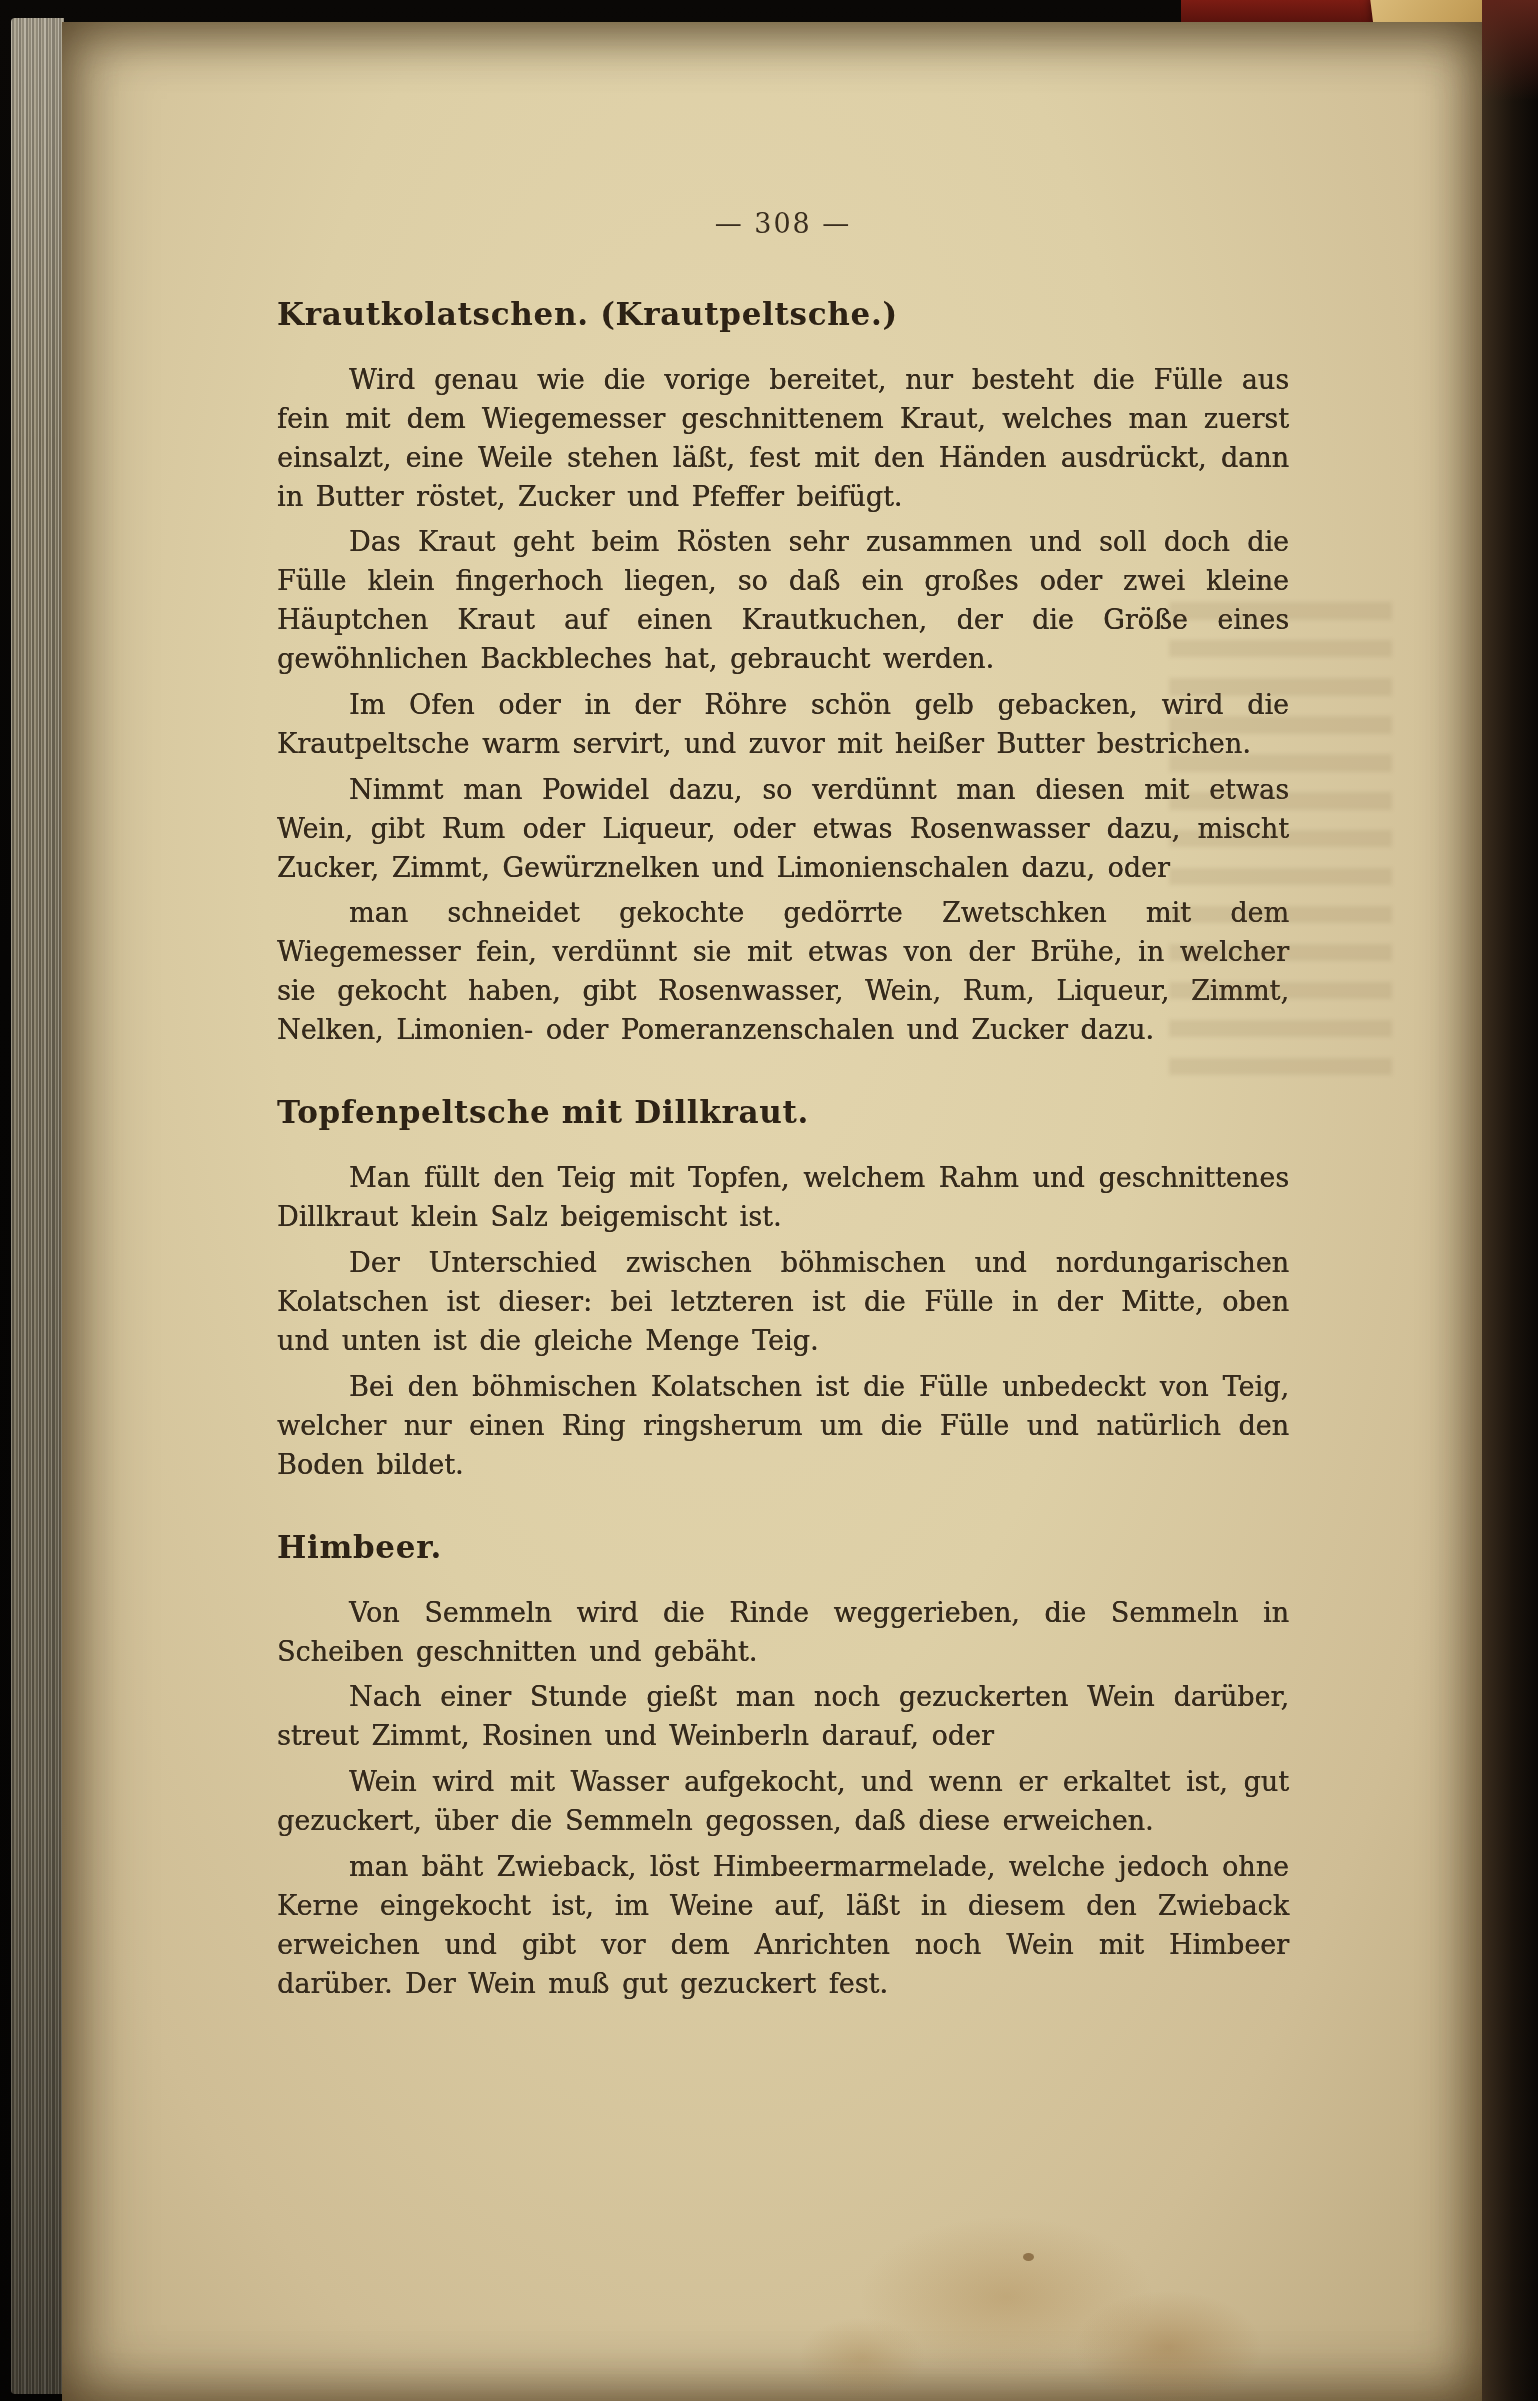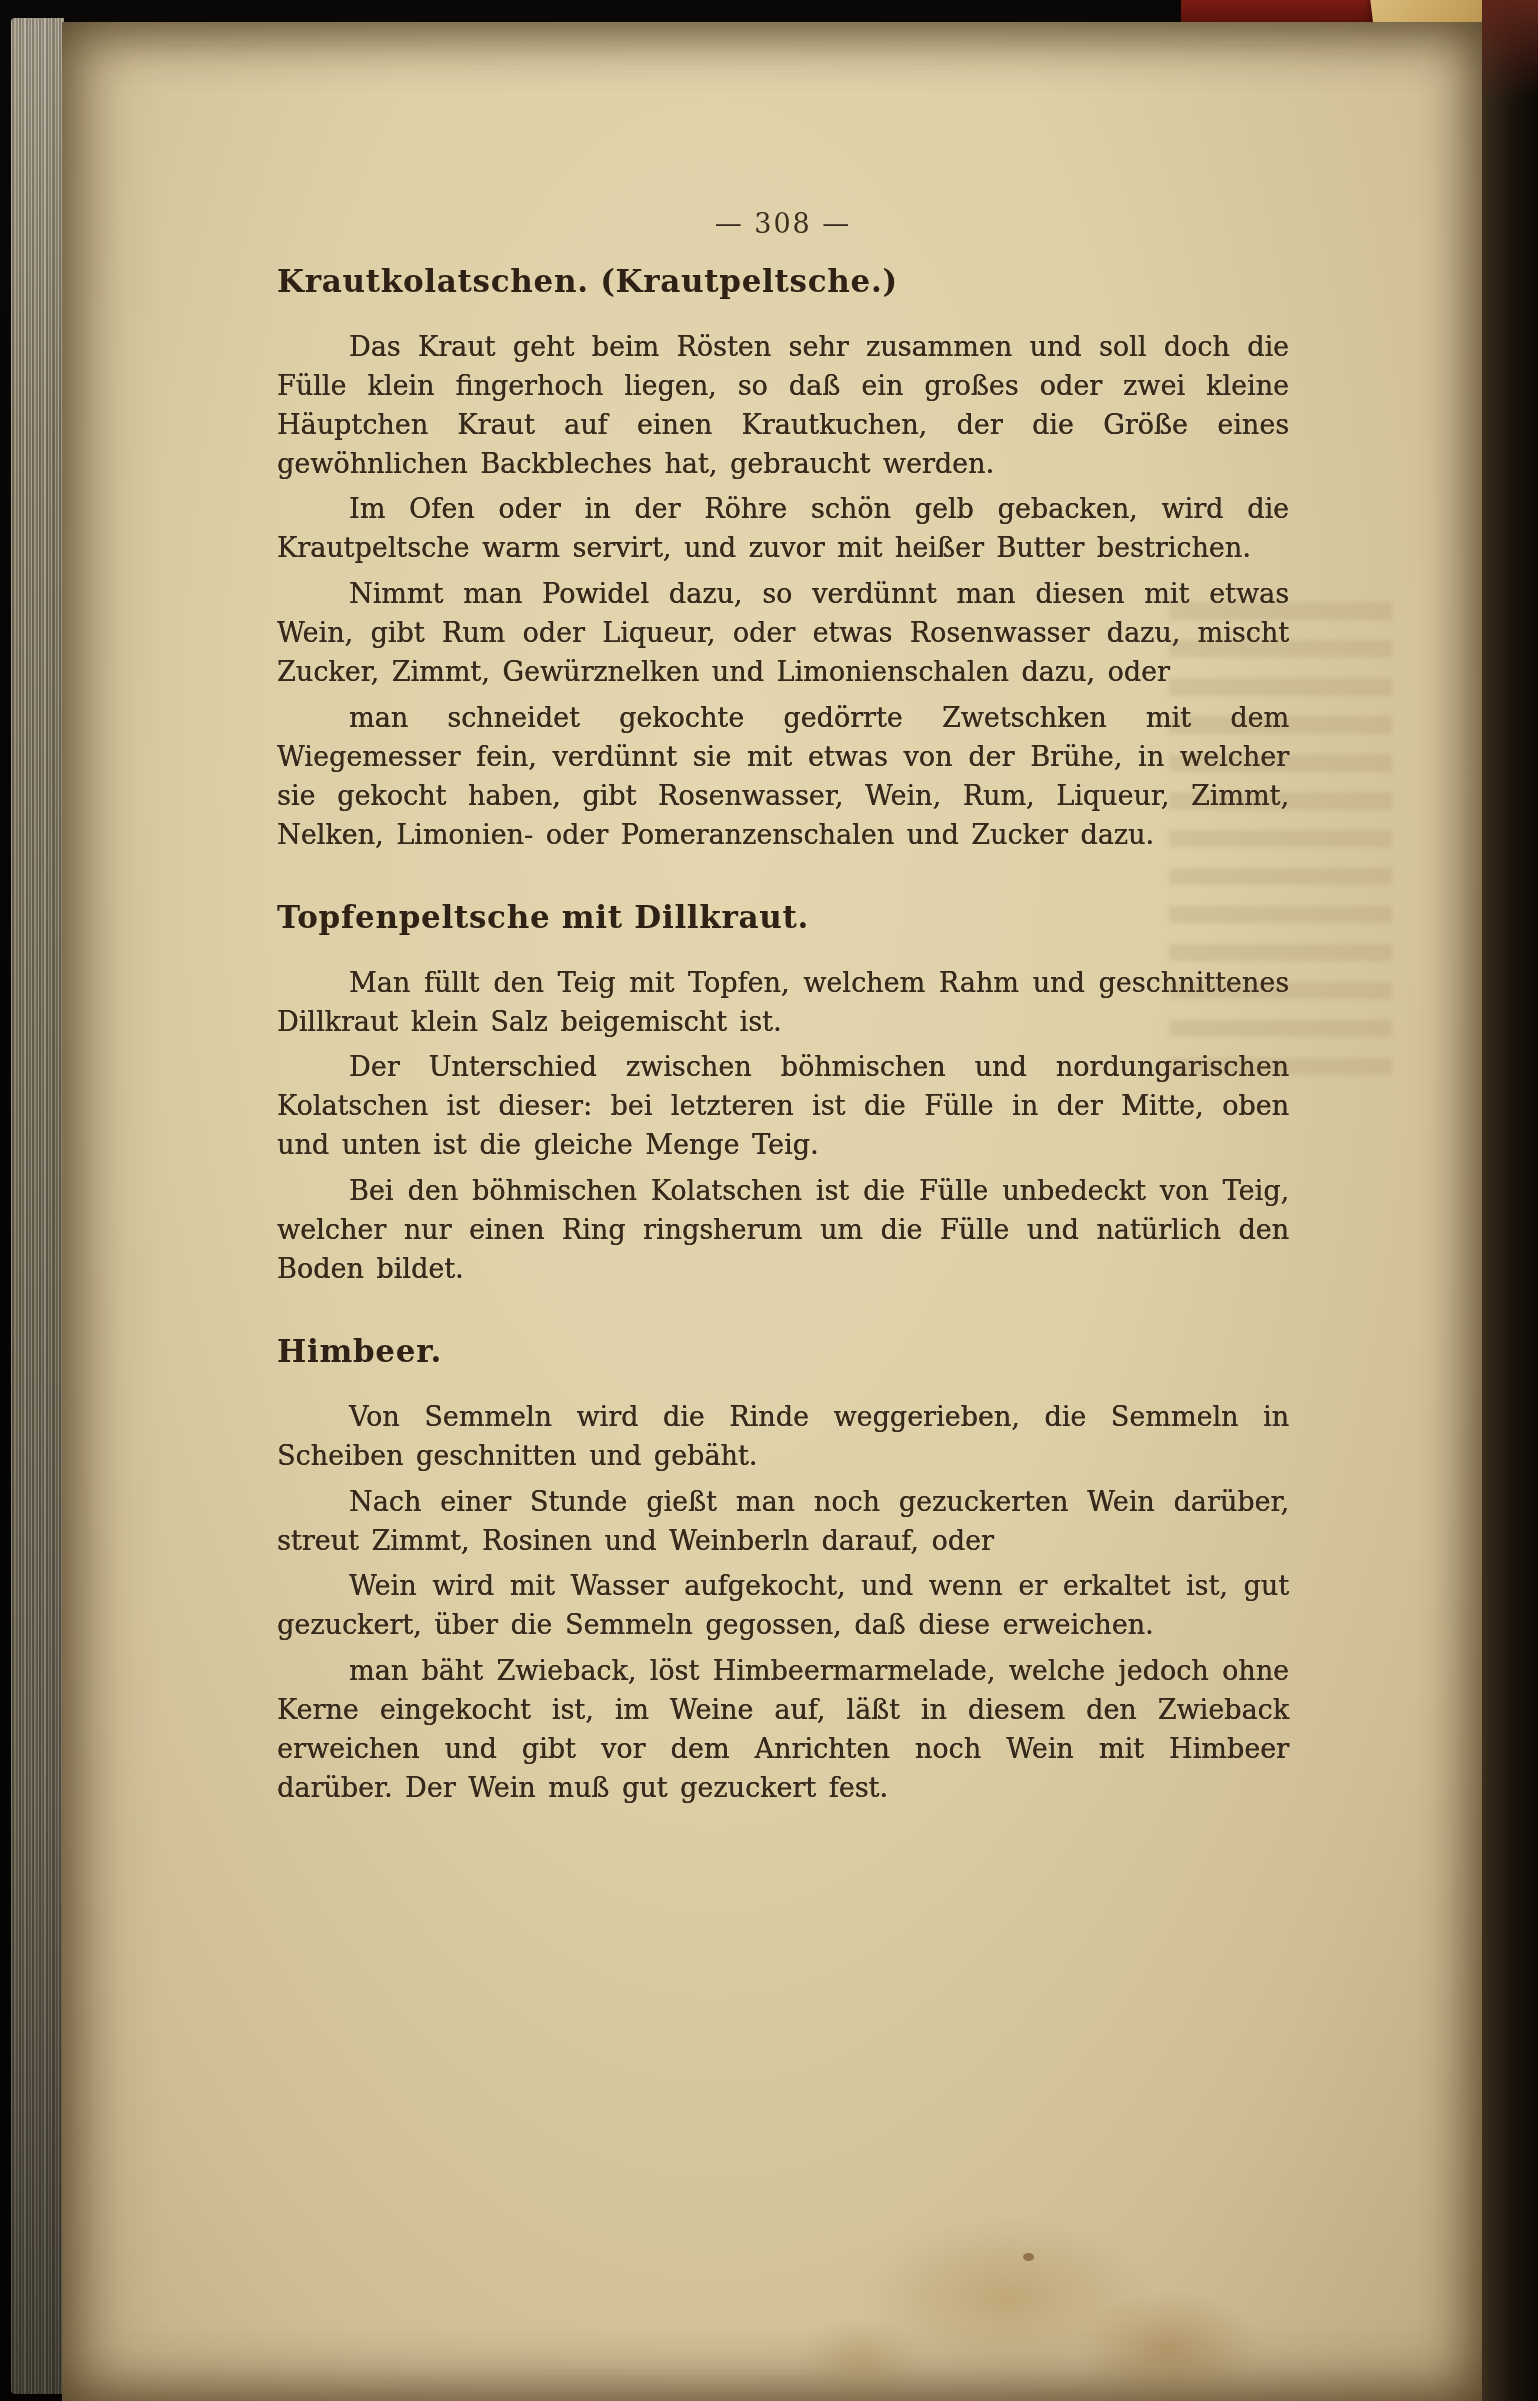--- a/index.html
+++ b/index.html
@@ -51,21 +51,21 @@
       inset 28px 0 64px rgba(52, 36, 12, .34),
       inset -19px 0 47px rgba(52, 36, 12, .30),
       inset 0 -20px 54px rgba(55, 38, 12, .30);
   }
 
   .pagenum {
     text-align: center;
     font-size: 27px;
     letter-spacing: 2px;
     color: #3a2e1f;
-    margin-bottom: 24px;
+    margin-bottom: 57px;
   }
 
   h2.section-title {
     text-align: left;
     font-size: 31px;
     font-weight: bold;
     letter-spacing: 0.7px;
     color: #2d2215;
     margin: 45px 0 28px 0;
   }
@@ -152,20 +152,21 @@
   <div class="corner-page"></div>
   <div class="right-strip"></div>
   <div class="right-strip-top"></div>
 
   <div class="paper">
 
     <div class="pagenum">—  308  —</div>
 
     <section>
       <h2 class="section-title">Krautkolatschen. (Krautpeltsche.)</h2>
+      <p class="body-par">Wird genau wie die vorige bereitet, nur besteht die Fülle aus fein mit dem Wiegemesser geschnittenem Kraut, welches man zuerst einsalzt, eine Weile stehen läßt, fest mit den Händen ausdrückt, dann in Butter röstet, Zucker und Pfeffer beifügt.</p>
       <p class="body-par">Das Kraut geht beim Rösten sehr zusammen und soll doch die Fülle klein fingerhoch liegen, so daß ein großes oder zwei kleine Häuptchen Kraut auf einen Krautkuchen, der die Größe eines gewöhnlichen Backbleches hat, gebraucht werden.</p>
       <p class="body-par">Im Ofen oder in der Röhre schön gelb gebacken, wird die Krautpeltsche warm servirt, und zuvor mit heißer Butter bestrichen.</p>
     </section>
 
     <section>
       <p class="body-par">Nimmt man Powidel dazu, so verdünnt man diesen mit etwas Wein, gibt Rum oder Liqueur, oder etwas Rosenwasser dazu, mischt Zucker, Zimmt, Gewürznelken und Limonienschalen dazu, oder</p>
       <p class="body-par">man schneidet gekochte gedörrte Zwetschken mit dem Wiegemesser fein, verdünnt sie mit etwas von der Brühe, in welcher sie gekocht haben, gibt Rosenwasser, Wein, Rum, Liqueur, Zimmt, Nelken, Limonien- oder Pomeranzenschalen und Zucker dazu.</p>
     </section>
 
     <section>

